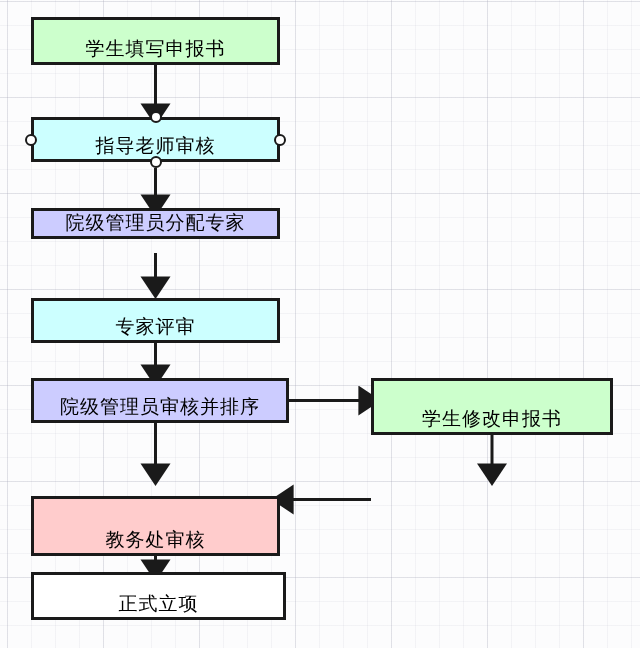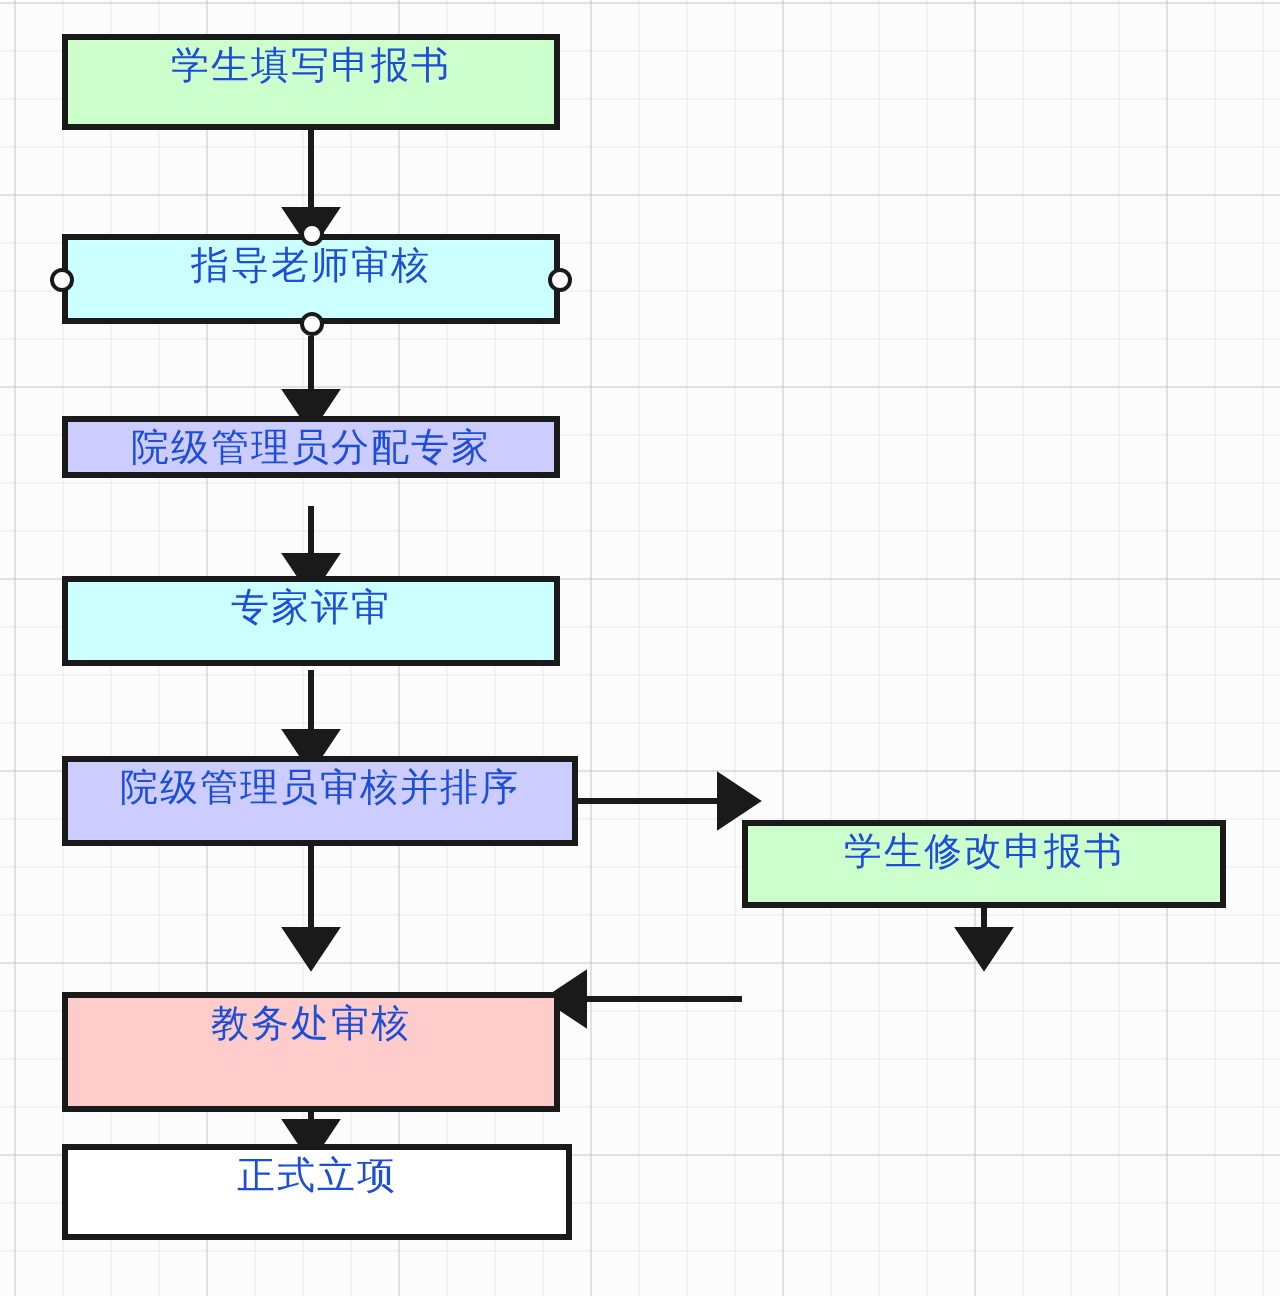--- a/index.html
+++ b/index.html
@@ -36,23 +36,23 @@
     top: 0;
     width: 640px;
     height: 648px;
     pointer-events: none;
   }
   .node {
     position: absolute;
     box-sizing: border-box;
     border: 3px solid #1a1a1a;
     display: flex;
-    align-items: flex-start;
+    align-items: flex-end;
     justify-content: center;
-    color: #1d4ed8;
+    color: #000000;
     font-size: 19px;
     letter-spacing: 1px;
     white-space: nowrap;
     z-index: 3;
   }
   .handle {
     position: absolute;
     width: 12px;
     height: 12px;
     margin-left: -6px;
@@ -98,34 +98,34 @@
   </div>
   <span class="handle" style="left:155.5px; top:117px;"></span>
   <span class="handle" style="left:280px; top:139.5px;"></span>
   <span class="handle" style="left:155.5px; top:162px;"></span>
   <span class="handle" style="left:31px; top:139.5px;"></span>
 
   <div class="node" style="left:31px; top:208px; width:249px; height:31px; background:#ccccff;">
     <span>院级管理员分配专家</span>
   </div>
 
-  <div class="node" style="left:31px; top:288px; width:249px; height:45px; background:#ccffff;">
+  <div class="node" style="left:31px; top:298px; width:249px; height:45px; background:#ccffff;">
     <span>专家评审</span>
   </div>
 
   <div class="node" style="left:31px; top:378px; width:258px; height:45px; background:#ccccff;">
     <span>院级管理员审核并排序</span>
   </div>
 
   <div class="node" style="left:31px; top:477px; width:249px; height:60px; background:#ffcccc;margin-top:19px;">
     <span>教务处审核</span>
   </div>
 
   <div class="node" style="left:31px; top:572px; width:255px; height:48px; background:#ffffff;">
     <span>正式立项</span>
   </div>
 
-  <div class="node" style="left:371px; top:378px; width:242px; height:44px; background:#ccffcc;margin-top:32px;">
+  <div class="node" style="left:371px; top:378px; width:242px; height:57px; background:#ccffcc;">
     <span>学生修改申报书</span>
   </div>
 
 
 </div>
 
 </body></html>

